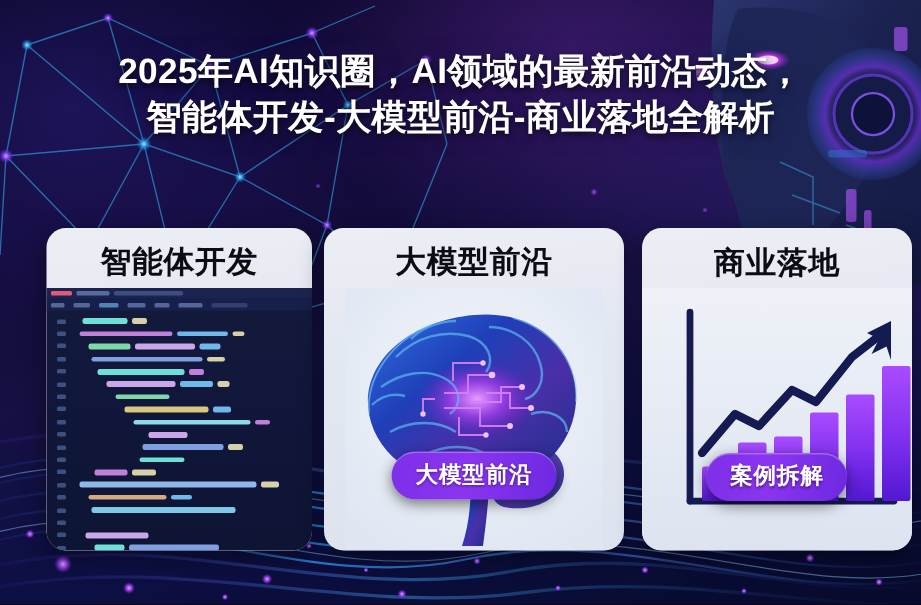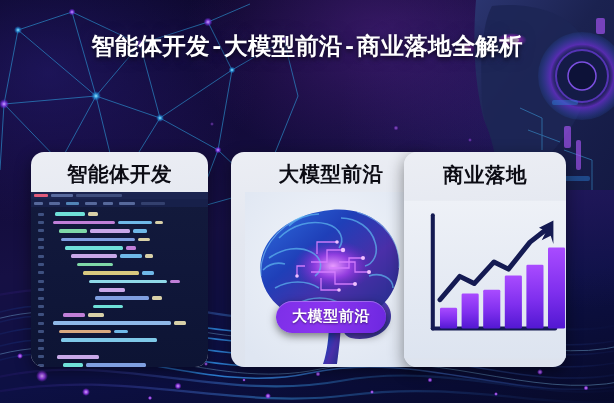--- a/index.html
+++ b/index.html
@@ -41,32 +41,32 @@
   }
 
   
   .headline {
     position:absolute; left:0; right:0; top:32px; z-index:30;
     text-align:center; color:#fff; font-weight:bold;
     font-size:23.5px; line-height:1.33; letter-spacing:.2px;
     text-shadow:0 2px 5px rgba(0,0,0,.75), 0 0 14px rgba(40,30,90,.7);
     padding:0 12px;
   }
-  .headline .l2 { display:block;font-family:Liberation Mono, monospace; }
+  .headline .l2 { display:block; }
 
   
   .cards { position:absolute; left:0; top:152px; width:614px; height:215px; z-index:25; }
   .card {
     position:absolute; top:0; height:215px; border-radius:13px; overflow:hidden;
     background:linear-gradient(175deg,#eceef4 0%,#e3e7f0 38%,#dde3ee 100%);
     box-shadow:0 5px 16px rgba(0,0,0,.45);
   }
   .card.c1 { left:31px;  width:177px; }
-  .card.c2 { left:231px; width:200px; }
-  .card.c3 { left:404px; width:162px; }
+  .card.c2 { left:216px; width:200px; }
+  .card.c3 { left:428px; width:180px; }
 
   .card-title {
     position:relative; z-index:5; text-align:center; color:#0c0c14;
     font-weight:bold; font-size:20.5px; letter-spacing:.5px;
     padding-top:8px; height:40px;
   }
   .card.c3 .card-title { padding-top:9px; }
 
   .card-media { position:absolute; left:0; right:0; top:40px; bottom:0; }
   .card-media svg, .card-media .ide { width:100%; height:100%; display:block; }
@@ -258,20 +258,21 @@
         <circle cx="150" cy="398" r="2.2"></circle>
         <circle cx="396" cy="128" r="2.5" opacity=".6"></circle>
         <circle cx="470" cy="140" r="2" opacity=".5"></circle>
         <circle cx="212" cy="124" r="2" opacity=".45"></circle>
       </g>
     </svg>
   </div>
 
 
   <div class="headline">
+    <span>2025年AI知识圈，AI领域的最新前沿动态，</span>
     <span class="l2">智能体开发-大模型前沿-商业落地全解析</span>
   </div>
 
   <div class="cards">
 
     <div class="card c1">
       <div class="card-title">智能体开发</div>
       <div class="card-media">
         <div class="ide">
           <div class="ide-topbar">
@@ -545,16 +546,17 @@
             <rect x="136" y="71" width="19" height="71" rx="1.5"></rect>
             <rect x="160" y="52" width="19" height="90" rx="1.5"></rect>
           </g>
 
           <g fill="none" stroke="#141a52" stroke-width="5.5" stroke-linejoin="round" stroke-linecap="round">
             <path d="M40 110 L62 84 L78 92 L100 68 L116 76 L140 46 L158 32"></path>
           </g>
           <path d="M166 22 L150 30 L158 34 L153 44 L163 39 L166 48 Z" fill="#141a52"></path>
         </svg>
       </div>
+      <div class="pill p3">案例拆解</div>
     </div>
 
   </div>
 </div>
 
 </body></html>

